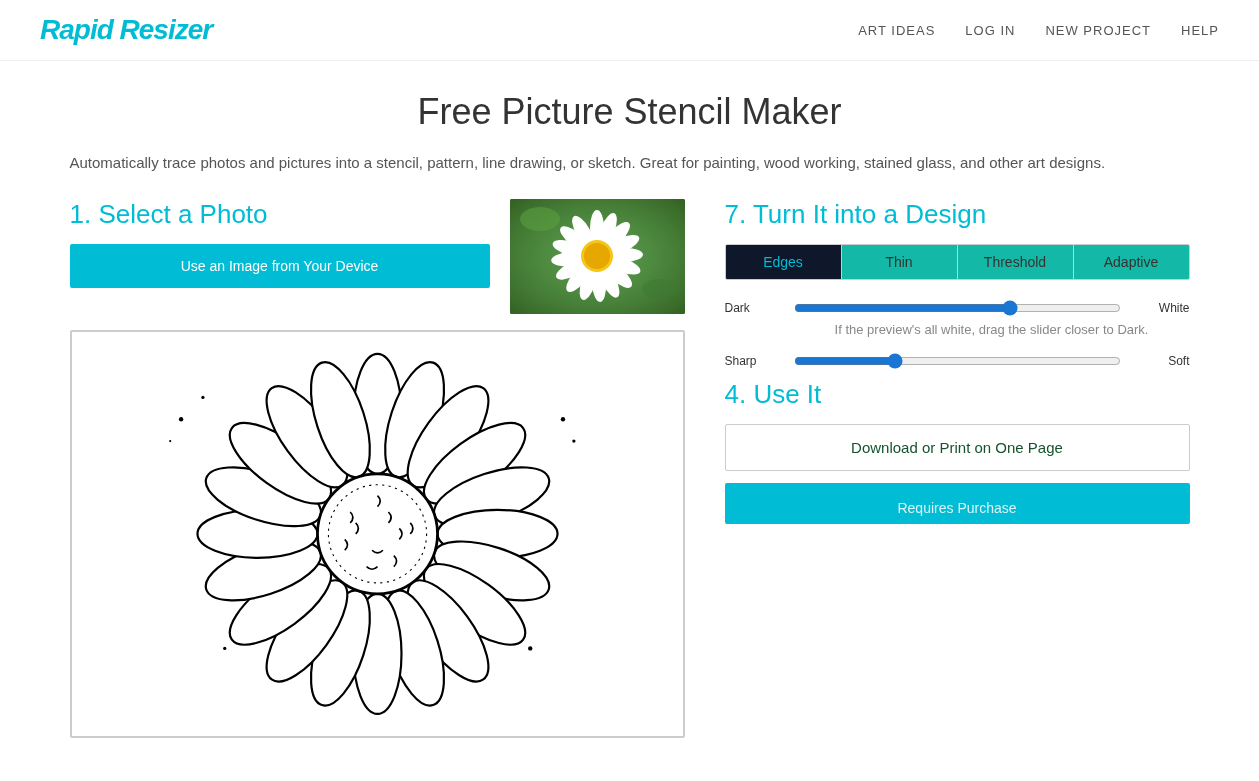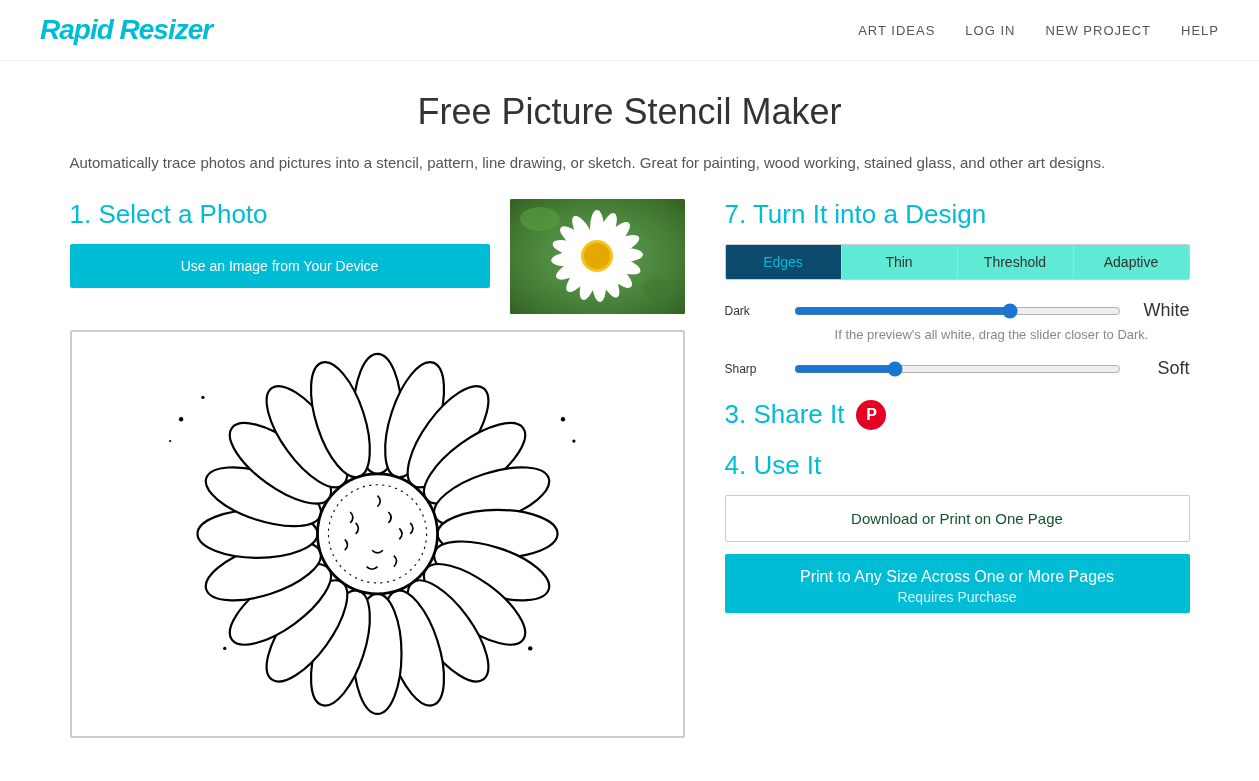--- a/index.html
+++ b/index.html
@@ -132,45 +132,45 @@
       margin-bottom: 20px;
       border-radius: 2px;
       overflow: hidden;
     }
     .tab-item {
       flex: 1;
       padding: 9px 0;
       text-align: center;
       cursor: pointer;
       font-size: 14px;
-      background: #5eead4;
+      background: #14b8a6;
       color: #333;
       border-right: 1px solid #ccc;
     }
     .tab-item:last-child { border-right: none; }
     .tab-item.active {
-      background: #0c4a6e;
+      background: #0f172a;
       color: #00bcd4;
     }
 
     
     .slider-row {
       display: flex;
       align-items: center;
       gap: 14px;
       margin-bottom: 6px;
     }
     .slider-label {
       width: 55px;
       font-size: 12px;
       color: #333;
     }
     .slider-label-right {
       width: 55px;
-      font-size: 18px;
+      font-size: 12px;
       color: #333;
       text-align: right;
     }
     .slider-hint {
       font-size: 13px;
       color: #888;
       text-align: center;
       margin-bottom: 16px;
       margin-left: 69px;
     }
@@ -387,31 +387,24 @@
       <p class="slider-hint">
         <span>If the preview's all white, drag the slider closer to Dark.</span>
       </p>
 
       <div class="slider-row">
         <span class="slider-label">Sharp</span>
         <input type="range" min="0" max="100" value="30" style="flex: 1 1 0%; accent-color: rgb(25, 118, 210);">
         <span class="slider-label-right">Soft</span>
       </div>
 
-      <div class="share-row" style="margin-top:20px;">
-        <h2 class="section-heading" style="margin-bottom:0;">3. Share It</h2>
-        <div class="pinterest-icon">
-          <span>P</span>
-        </div>
-      </div>
 
       <div class="use-it-section">
         <h2 class="section-heading">4. Use It</h2>
         <button class="btn-download">Download or Print on One Page</button>
         <button class="btn-print">
-          <span>Print to Any Size Across One or More Pages</span>
           <span class="sub">Requires Purchase</span>
         </button>
       </div>
     </div>
 
   </div>
 </div>
 
 </body></html>

